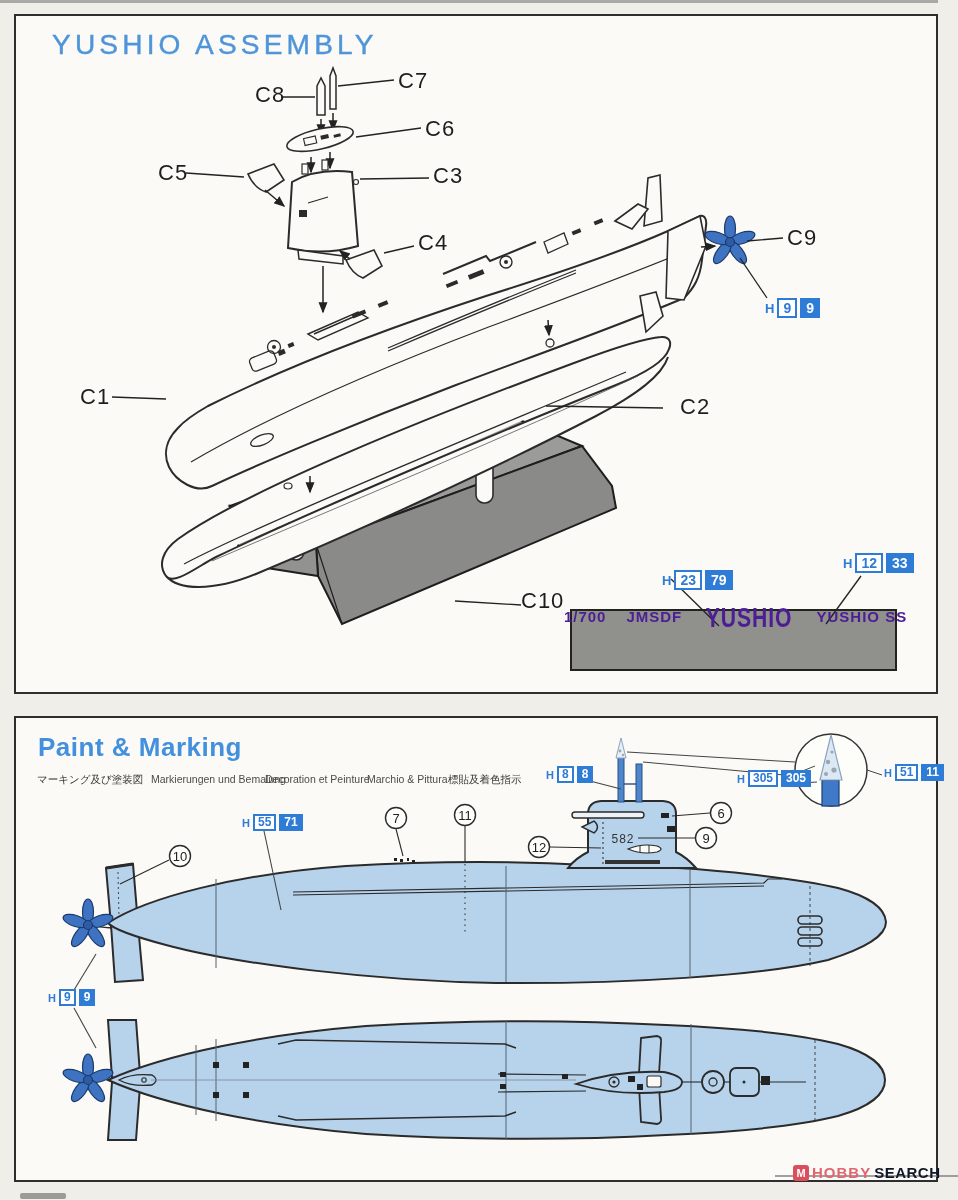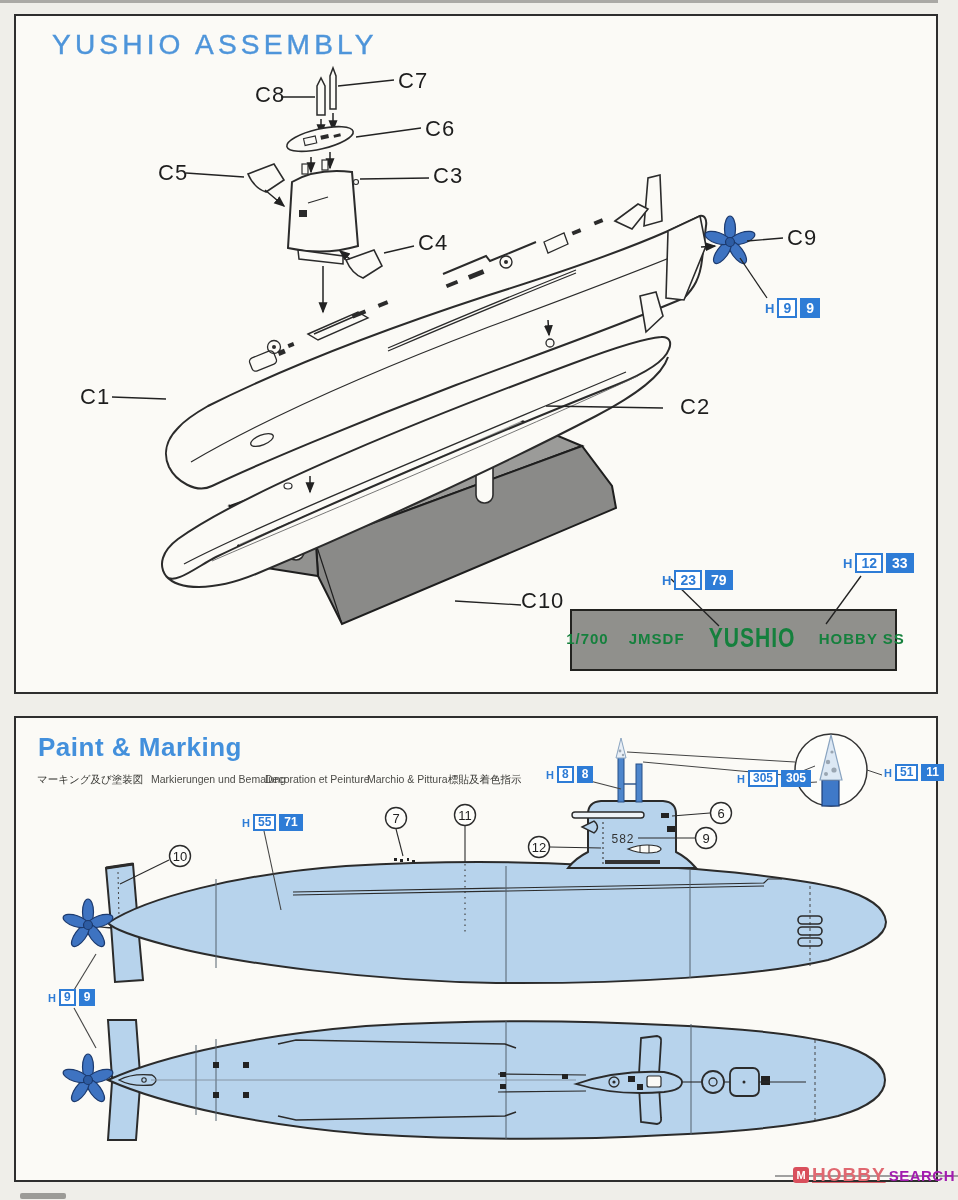--- a/index.html
+++ b/index.html
@@ -35,32 +35,32 @@
   .chip .h{color:#2e7cd6;font-weight:700;font-size:11px;}
   .chip .b1{background:#fff;border:2px solid #2e7cd6;color:#2e7cd6;font-weight:700;
             font-size:12px;line-height:13px;padding:0 3px;}
   .chip .b2{background:#2e7cd6;border:2px solid #2e7cd6;color:#fff;font-weight:700;
             font-size:12px;line-height:13px;padding:0 3px;}
   .chip.lg .h{font-size:13px;}
   .chip.lg .b1,.chip.lg .b2{font-size:14px;line-height:16px;padding:0 4px;}
 
   .nameplate-text{
     position:absolute;left:573px;top:608px;width:325px;height:60px;
-    display:flex;align-items:center;justify-content:center;gap:20px;
-    color:#15803d;white-space:nowrap;
+    display:flex;justify-content:center;gap:20px;
+    color:#4c1d95;white-space:nowrap;
   }
   .nameplate-text .small{font-size:15px;font-weight:600;letter-spacing:1px;}
   .nameplate-text .big{font-size:23px;font-weight:600;letter-spacing:1px;transform:scaleY(1.2) scaleX(.92);}
 
   .watermark{position:absolute;left:793px;top:1164px;display:flex;align-items:center;gap:3px;z-index:5;}
   .watermark .line{position:absolute;left:-18px;top:11px;width:185px;height:1.5px;background:#8a8a8a;opacity:.8;}
   .watermark .logo{width:16px;height:16px;background:#d94f5c;border-radius:3px;color:#fff;
     font-size:11px;font-weight:700;display:flex;align-items:center;justify-content:center;position:relative;z-index:2;}
-  .watermark .hobby{color:#e06770;font-weight:700;font-size:19px;letter-spacing:1px;position:relative;z-index:2;text-decoration:underline;}
-  .watermark .search{color:#a21caf;font-weight:700;font-size:15px;letter-spacing:.5px;position:relative;z-index:2;}
+  .watermark .hobby{color:#e06770;font-weight:700;font-size:15px;letter-spacing:1px;position:relative;z-index:2;}
+  .watermark .search{color:#0f172a;font-weight:700;font-size:15px;letter-spacing:.5px;position:relative;z-index:2;}
 </style>
 </head>
 <body>
 
 <div class="scanline-top"></div>
 
 <div class="panel" id="assembly-panel">
 <svg width="920" height="676" viewBox="0 0 920 676">
   <defs>
     <marker id="ah" markerWidth="9" markerHeight="8" refX="6.5" refY="3" orient="auto">
@@ -404,21 +404,21 @@
 <div class="part-label" style="left:418px;top:230px">C4</div>
 <div class="part-label" style="left:787px;top:225px">C9</div>
 <div class="part-label" style="left:80px;top:384px">C1</div>
 <div class="part-label" style="left:680px;top:394px">C2</div>
 <div class="part-label" style="left:521px;top:588px">C10</div>
 
 <div class="nameplate-text">
   <span class="small">1/700</span>
   <span class="small">JMSDF</span>
   <span class="big">YUSHIO</span>
-  <span class="small">HOBBY SS</span>
+  <span class="small">YUSHIO SS</span>
 </div>
 
 <div class="chip lg" style="left:765px;top:298px">
   <span class="h">H</span>
   <span class="b1">9</span>
   <span class="b2">9</span>
 </div>
 <div class="chip lg" style="left:662px;top:570px">
   <span class="h">H</span>
   <span class="b1">23</span>

